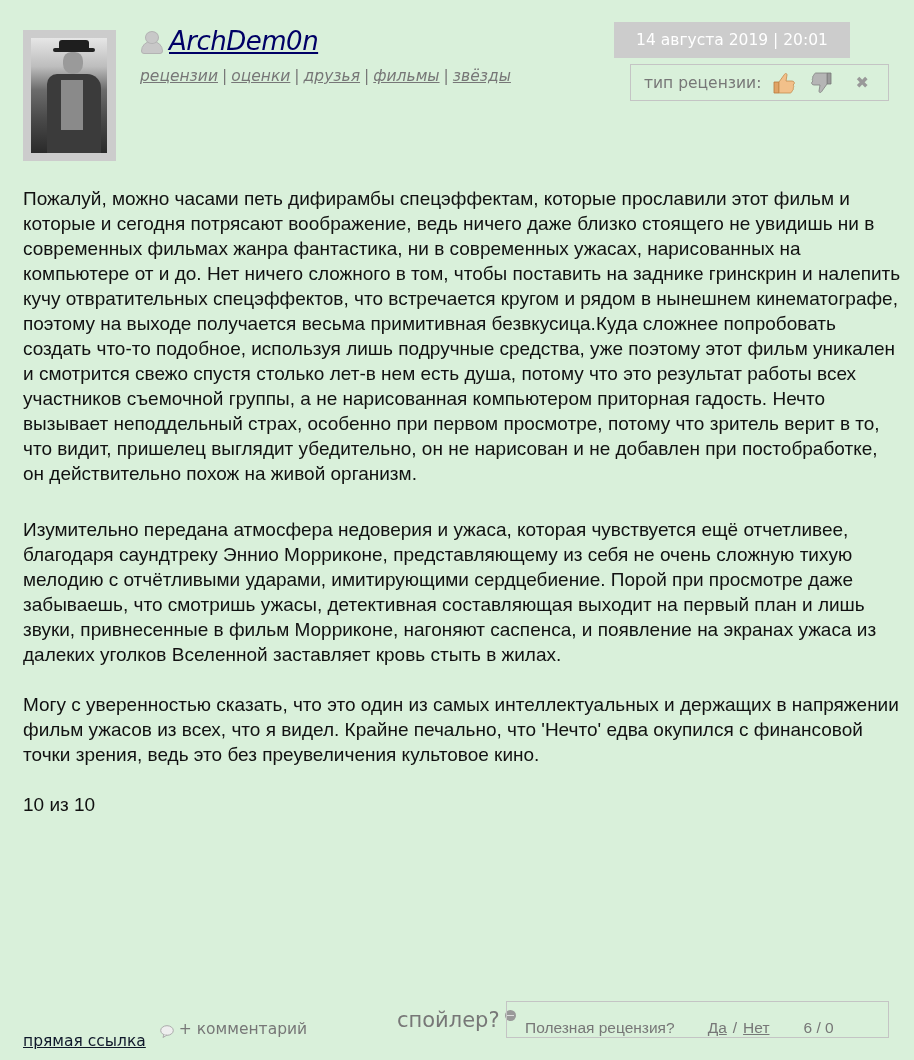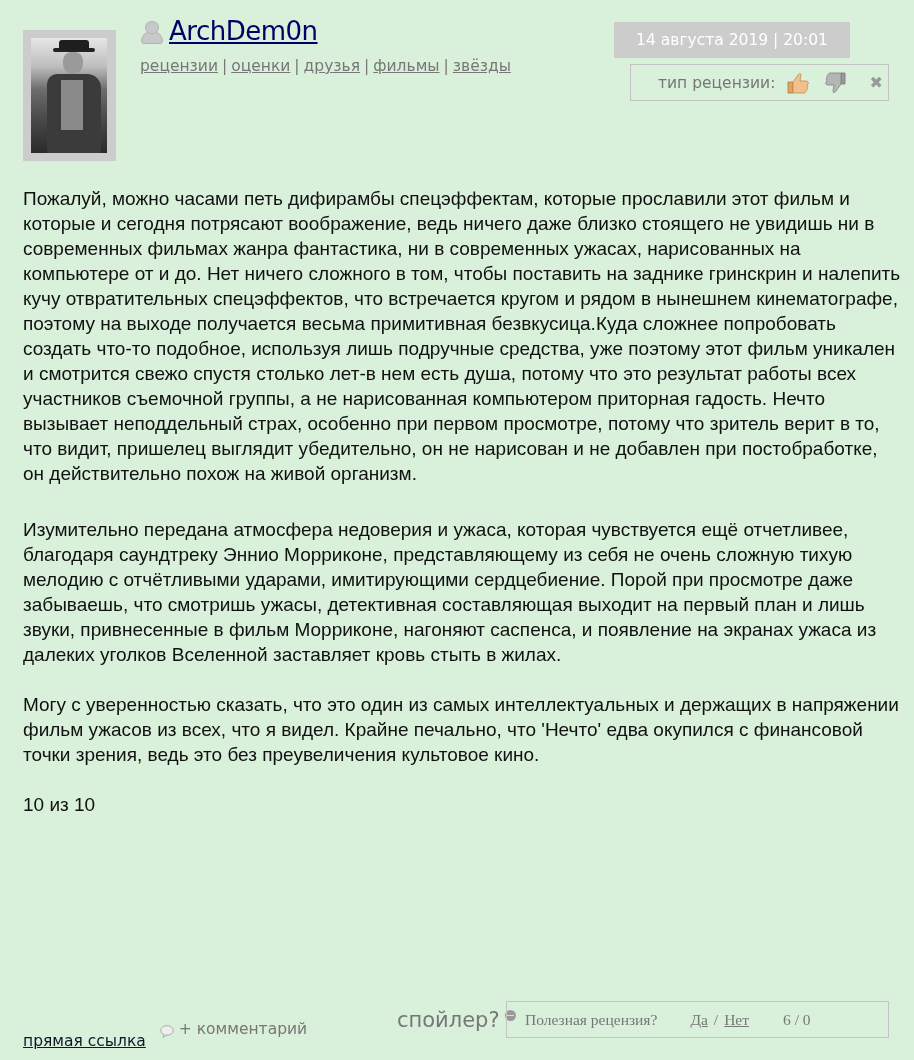--- a/index.html
+++ b/index.html
@@ -17,21 +17,21 @@
     position: absolute; left: 8px; top: 8px; width: 76px; height: 115px;
     background: linear-gradient(180deg, #e6e6e6 0%, #bdbdbd 25%, #6c6c6c 45%, #4a4a4a 70%, #2a2a2a 100%);
     overflow: hidden;
   }
   .avatar-img .hat { position: absolute; left: 28px; top: 2px; width: 30px; height: 10px; background: #1e1e1e; border-radius: 3px 3px 0 0; }
   .avatar-img .brim { position: absolute; left: 22px; top: 10px; width: 42px; height: 4px; background: #222; border-radius: 2px; }
   .avatar-img .head { position: absolute; left: 32px; top: 14px; width: 20px; height: 22px; background: #9a9a9a; border-radius: 40% 40% 45% 45%; }
   .avatar-img .body { position: absolute; left: 16px; top: 36px; width: 54px; height: 80px; background: #3b3b3b; border-radius: 10px 14px 0 0; }
   .avatar-img .chest { position: absolute; left: 30px; top: 42px; width: 22px; height: 50px; background: #8a8a8a; }
 
-  .user-block { position: absolute; left: 140px; top: 16px; }
+  .user-block { position: absolute; left: 140px; top: 26px; font-style: italic; }
   .user-line { display: flex; align-items: center; }
   .user-icon { width: 22px; height: 24px; position: relative; margin-right: 7px; }
   .user-icon .uh { position: absolute; left: 5px; top: 2px; width: 12px; height: 11px; background: #c8c8c8; border-radius: 50%; border: 1px solid #b3b3b3; }
   .user-icon .ub { position: absolute; left: 1px; top: 12px; width: 20px; height: 11px; background: #c8c8c8; border-radius: 10px 10px 3px 3px; border: 1px solid #b3b3b3; }
   .username {
     font-family: "DejaVu Sans", sans-serif;
     font-size: 26px; color: #000066; text-decoration: underline;
     letter-spacing: -0.5px;
   }
   .user-links { margin-top: 11px; font-family: "DejaVu Sans", sans-serif; font-size: 15.5px; color: #777; white-space: nowrap; }
@@ -43,21 +43,21 @@
     background: #cccccc; color: #ffffff;
     font-family: "DejaVu Sans", sans-serif; font-size: 15.5px;
     display: flex; align-items: center; justify-content: center;
   }
   .type-box {
     position: absolute; left: 630px; top: 64px; width: 257px; height: 35px;
     border: 1px solid #c4c4c4;
     display: flex; align-items: center;
     font-family: "DejaVu Sans", sans-serif; font-size: 15.5px; color: #777;
   }
-  .type-label { margin-left: 27px; }
+  .type-label { margin-left: 13px; }
   .thumb { width: 26px; height: 26px; margin-left: 10px; display: inline-block; }
   .close-x { margin-left: 22px; color: #999; font-size: 16px; font-weight: bold; }
 
   .review-body {
     position: absolute; left: 23px; top: 186px; width: 880px;
     font-family: "Liberation Sans", sans-serif; font-size: 19px; line-height: 25px;
     color: #111111;
   }
   .review-body p { margin: 0; }
   .p1 { margin-bottom: 25px !important; }
@@ -75,22 +75,22 @@
   .spoiler {
     position: absolute; left: 397px; top: 1008px;
     font-family: "DejaVu Sans", sans-serif; font-size: 21px; color: #777;
     display: flex; align-items: flex-start; white-space: nowrap;
   }
   .spoiler-dot { width: 11px; height: 11px; border-radius: 50%; background: #999; margin-left: 5px; position: relative; top: 2px; }
   .spoiler-dot::after { content: ""; position: absolute; left: 2px; top: 5px; width: 7px; height: 1px; background: #ddd; }
   .helpful-box {
     position: absolute; left: 506px; top: 1001px; width: 381px; height: 35px;
     border: 1px solid #c4c4c4;
-    font-family: Liberation Serif, serif; font-size: 15.5px; color: #777;
-    display: flex; align-items: center; white-space: nowrap;
+    font-family: Liberation Sans, sans-serif; font-size: 15.5px; color: #777;
+    display: flex; align-items: flex-end; white-space: nowrap;
   }
   .helpful-label { margin-left: 18px; }
   .helpful-yes { margin-left: 33px; color: #777; text-decoration: underline; }
   .helpful-slash { margin: 0 6px; }
   .helpful-no { color: #777; text-decoration: underline; }
   .helpful-count { margin-left: 34px; }
 </style>
 </head>
 <body>
 

